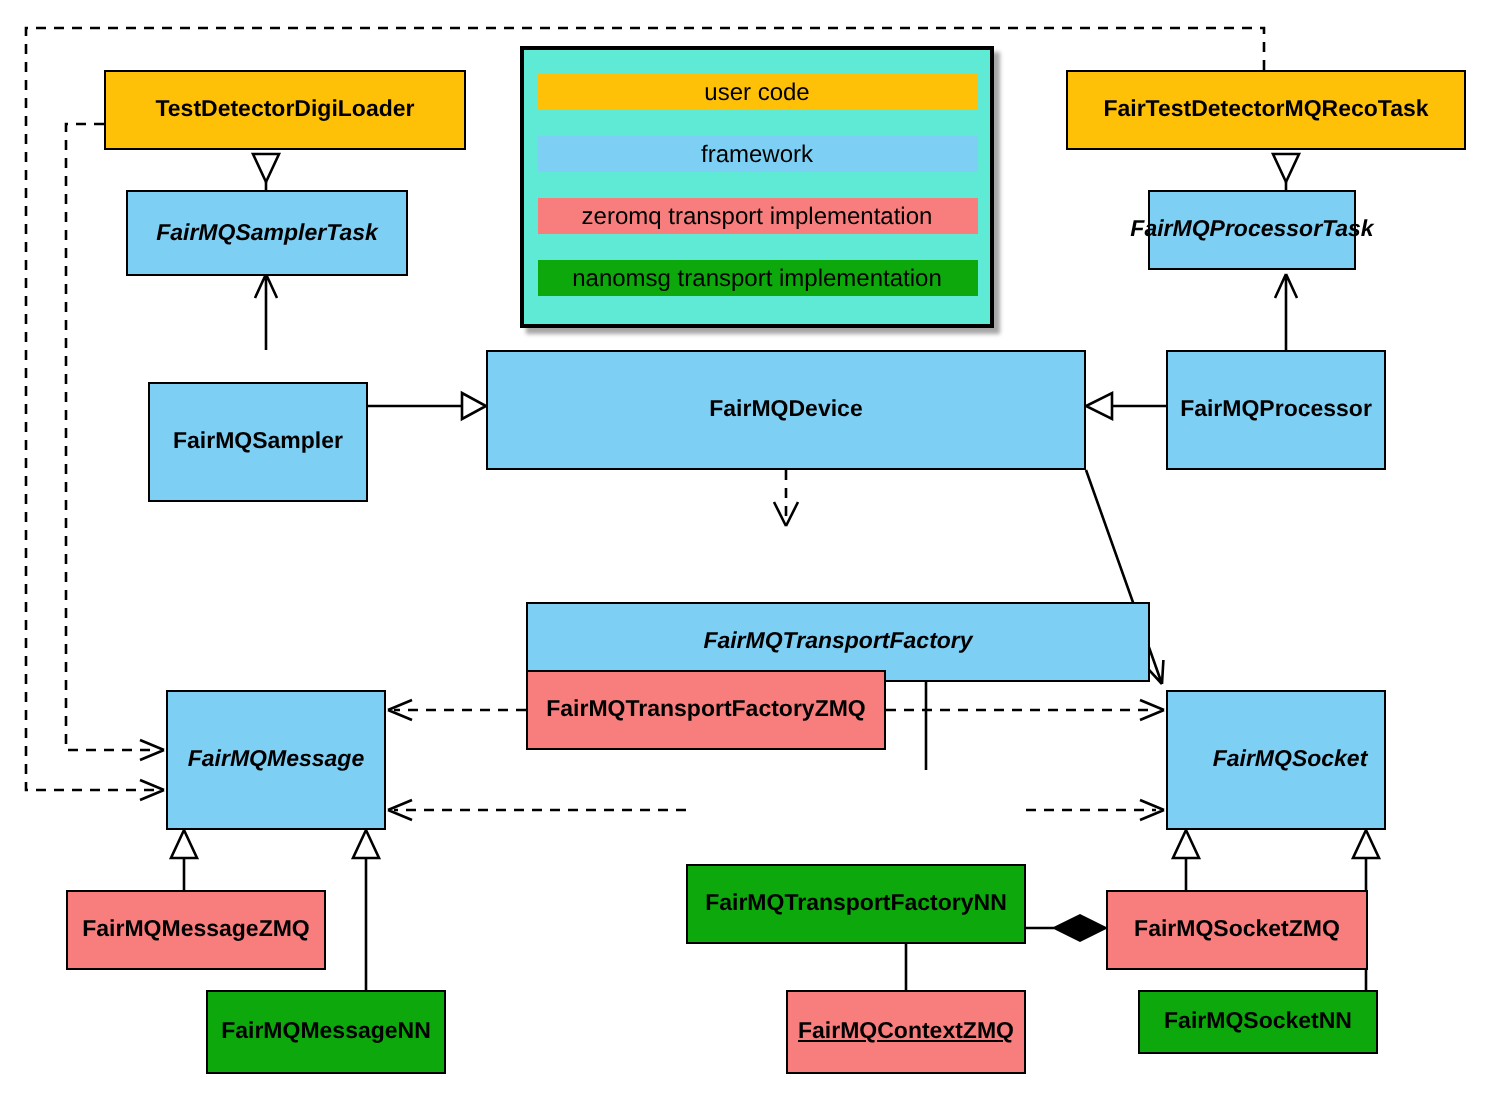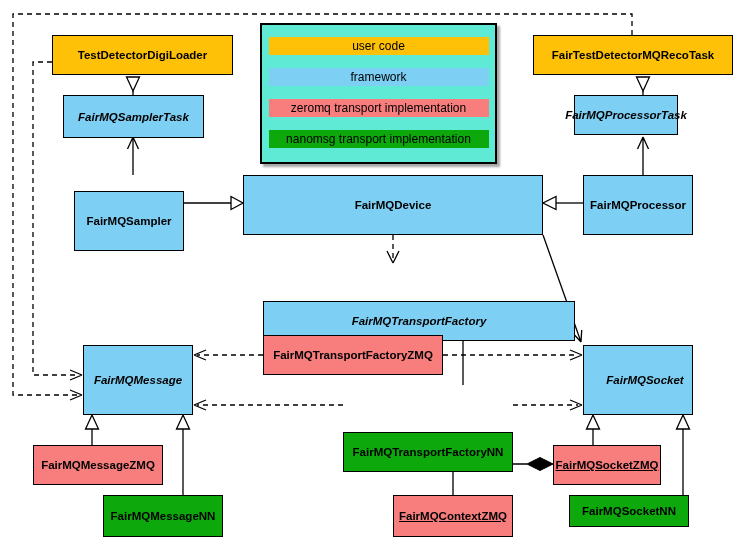--- a/index.html
+++ b/index.html
@@ -38,21 +38,21 @@
   #n-processortask{left:574px;top:95px;width:104px;height:40px;}
   #n-sampler{left:74px;top:175px;width:110px;height:60px;margin-top:16px;}
   #n-device{left:243px;top:175px;width:300px;height:60px;}
   #n-processor{left:583px;top:175px;width:110px;height:60px;}
   #n-factory{left:263px;top:265px;width:312px;height:40px;margin-top:36px;}
   #n-factoryzmq{left:263px;top:335px;width:180px;height:40px;}
   #n-factorynn{left:343px;top:385px;width:170px;height:40px;margin-top:47px;}
   #n-message{left:83px;top:345px;width:110px;height:70px;text-align:right;}
   #n-socket{left:583px;top:345px;width:110px;height:70px;padding-left:14px;}
   #n-messagezmq{left:33px;top:445px;width:130px;height:40px;}
-  #n-socketzmq{left:553px;top:445px;width:108px;height:40px;text-decoration:underline;}
+  #n-socketzmq{left:553px;top:445px;width:131px;height:40px;}
   #n-messagenn{left:103px;top:495px;width:120px;height:42px;}
   #n-contextzmq{left:393px;top:495px;width:120px;height:42px;text-decoration:underline;}
   #n-socketnn{left:569px;top:495px;width:120px;height:32px;}
 </style>
 </head>
 <body>
 
 <div class="canvas">
 
   <svg class="edges" viewBox="0 0 748 549" xmlns="http://www.w3.org/2000/svg">

